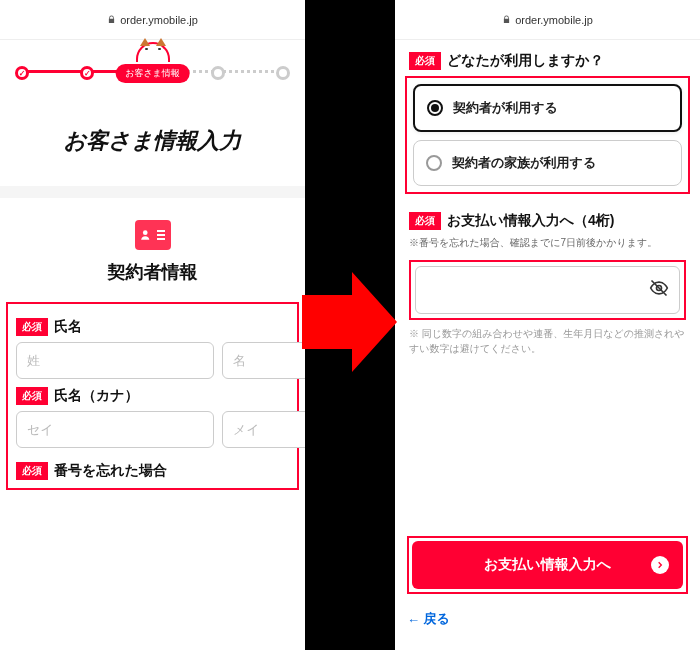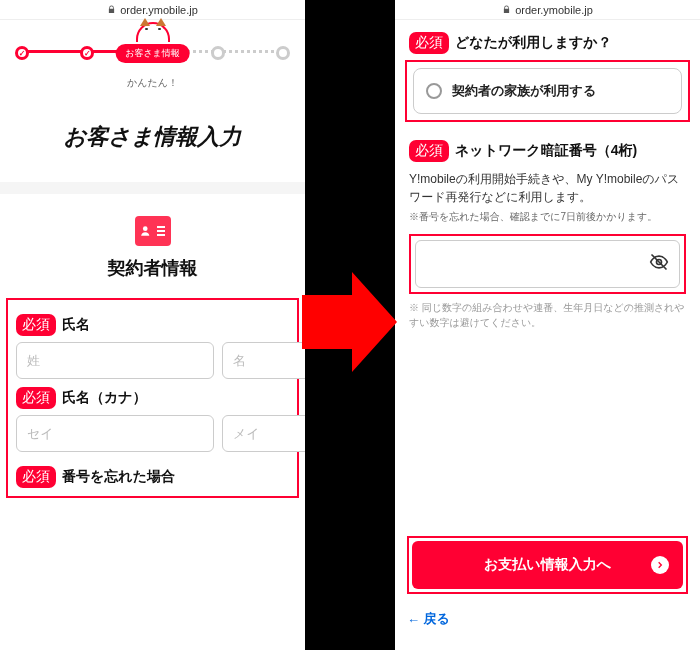--- a/index.html
+++ b/index.html
@@ -1,20 +1,20 @@
 <!DOCTYPE html>
 <html><head>
   <meta charset="utf-8">
   <style>
     * { box-sizing: border-box; margin: 0; padding: 0; }
     body { font-family: -apple-system, "Hiragino Sans", sans-serif; background: #000; width: 700px; height: 650px; position: relative; }
     .phone { position: absolute; width: 305px; height: 650px; background: #fff; overflow: hidden; }
     .phone-left { left: 0; }
     .phone-right { left: 395px; }
-    .url-bar { height: 20px; display: flex; align-items: center; justify-content: center; gap: 4px; font-size: 11px; color: #333; border-bottom: 1px solid #eee; }
+    .url-bar { height: 40px; display: flex; align-items: center; justify-content: center; gap: 4px; font-size: 11px; color: #333; border-bottom: 1px solid #eee; }
     .lock-icon svg { width: 9px; height: 9px; }
     .stepper { position: relative; height: 42px; display: flex; align-items: center; padding: 0 15px; margin-top: 12px; }
     .step-line { position: absolute; left: 20px; right: 20px; height: 3px; top: 18px; z-index: 0; }
     .step-line .done { position: absolute; left: 0; width: 47%; height: 3px; background: #ff0033; }
     .step-line .todo { position: absolute; right: 0; width: 53%; height: 3px; background: repeating-linear-gradient(90deg,#ccc 0 3px,transparent 3px 6px); }
     .step-dot { width: 14px; height: 14px; border-radius: 50%; background: #fff; border: 3px solid #ff0033; z-index: 1; position: relative; display: flex; align-items: center; justify-content: center; }
     .step-dot.future { border-color: #ccc; }
     .step-dot.check::after { content: "✓"; color: #ff0033; font-size: 8px; font-weight: bold; position: absolute; }
     .step-spacer { flex: 1; }
     .cat { position: absolute; left: 50%; transform: translateX(-50%); top: -10px; z-index: 2; }
@@ -29,21 +29,21 @@
     .page-title { text-align: center; font-size: 22px; font-weight: 800; margin: 32px 0 30px; color: #111; font-style: italic; }
     .gray-band { background: #f5f5f5; height: 12px; }
     .section-header { text-align: center; padding: 22px 0 14px; }
     .person-icon { width: 36px; height: 30px; margin: 0 auto 10px; background: #ff3355; border-radius: 4px; display: flex; align-items: center; justify-content: center; }
     .person-icon svg { width: 14px; height: 14px; }
     .person-lines { display: flex; flex-direction: column; gap: 2px; margin-left: 3px; }
     .person-lines div { width: 8px; height: 2px; background: #fff; }
     .section-title { font-size: 18px; font-weight: 800; color: #111; }
     .hl { border: 2px solid #ff0033; margin: 4px 6px; padding: 6px 8px 2px; }
     .field-row { display: flex; align-items: center; gap: 6px; margin: 8px 0 6px; }
-    .req-badge { background: #ff0033; color: #fff; font-size: 14px; padding: 2px 6px; border-radius: 7px; font-weight: 400; }
+    .req-badge { background: #ff0033; color: #fff; font-size: 10px; padding: 2px 6px; border-radius: 0; font-weight: 700; }
     .field-label { font-size: 14px; font-weight: 700; color: #111; }
     .input-pair { display: flex; gap: 8px; }
     .text-input { flex: 1; border: 1px solid #ccc; border-radius: 6px; padding: 10px 10px; font-size: 13px; color: #333; }
     .text-input::placeholder { color: #bbb; }
     .add-middle { display: flex; align-items: center; gap: 4px; color: #0066dd; font-size: 13px; font-weight: 600; margin: 12px 0 8px; }
     .add-middle svg { width: 14px; height: 14px; }
     .phone-right-content { padding: 6px 0 0; }
     .rq { margin: 6px 14px 0; }
     .radio-group { border: 2px solid #ff0033; padding: 6px; margin: 6px 10px 0; }
     .radio-card { border: 1px solid #ccc; border-radius: 8px; padding: 13px 12px; display: flex; align-items: center; gap: 10px; margin-bottom: 8px; font-size: 13px; font-weight: 600; color: #222; background: #fff; }
@@ -98,21 +98,20 @@
     <div class="cat">
       <div class="cat-body">
           <div class="cat-face">
             <div class="cat-eye"></div>
             <div class="cat-eye"></div>
           </div>
         </div>
     </div>
     <div class="step-bubble">お客さま情報</div>
   </div>
-  <div class="step-subtitle">かんたん！</div>
 
   <h1 class="page-title">お客さま情報入力</h1>
   <div class="gray-band"></div>
 
   <div class="section-header">
     <div class="person-icon">
       <svg viewBox="0 0 24 24" fill="#fff">
           <circle cx="9" cy="8" r="4"></circle>
           <path d="M2 20c0-3.3 3.1-6 7-6s7 2.7 7 6H2z"></path>
         </svg>
@@ -164,32 +163,35 @@
     </span>
     <span>order.ymobile.jp</span>
   </div>
 
   <div class="phone-right-content">
     <div class="rq field-row">
       <span class="req-badge">必須</span>
       <span class="field-label">どなたが利用しますか？</span>
     </div>
     <div class="radio-group">
+      <div class="radio-card selected">
+        <span class="radio on"></span>
+        <span>契約者が利用する</span>
+      </div>
       <div class="radio-card">
         <span class="radio"></span>
         <span>契約者の家族が利用する</span>
       </div>
     </div>
 
     <div class="pin-section">
       <div class="field-row">
         <span class="req-badge">必須</span>
-        <span class="field-label">ネットワーク暗証番号（4桁)</span>
-      </div>
-      <div class="pin-desc">Y!mobileの利用開始手続きや、My Y!mobileのパスワード再発行などに利用します。</div>
+        <span class="field-label">お支払い情報入力へ（4桁)</span>
+      </div>
       <div class="pin-note">※番号を忘れた場合、確認までに7日前後かかります。</div>
       <div class="pin-input-wrap">
         <div class="pin-input">
           <span class="eye-off-icon">
             <svg viewBox="0 0 24 24" fill="none" stroke="#333" stroke-width="2">
                 <path d="M2 12s3.5-7 10-7 10 7 10 7-3.5 7-10 7S2 12 2 12z"></path>
                 <circle cx="12" cy="12" r="3"></circle>
                 <line x1="3" y1="3" x2="21" y2="21"></line>
               </svg>
           </span>

